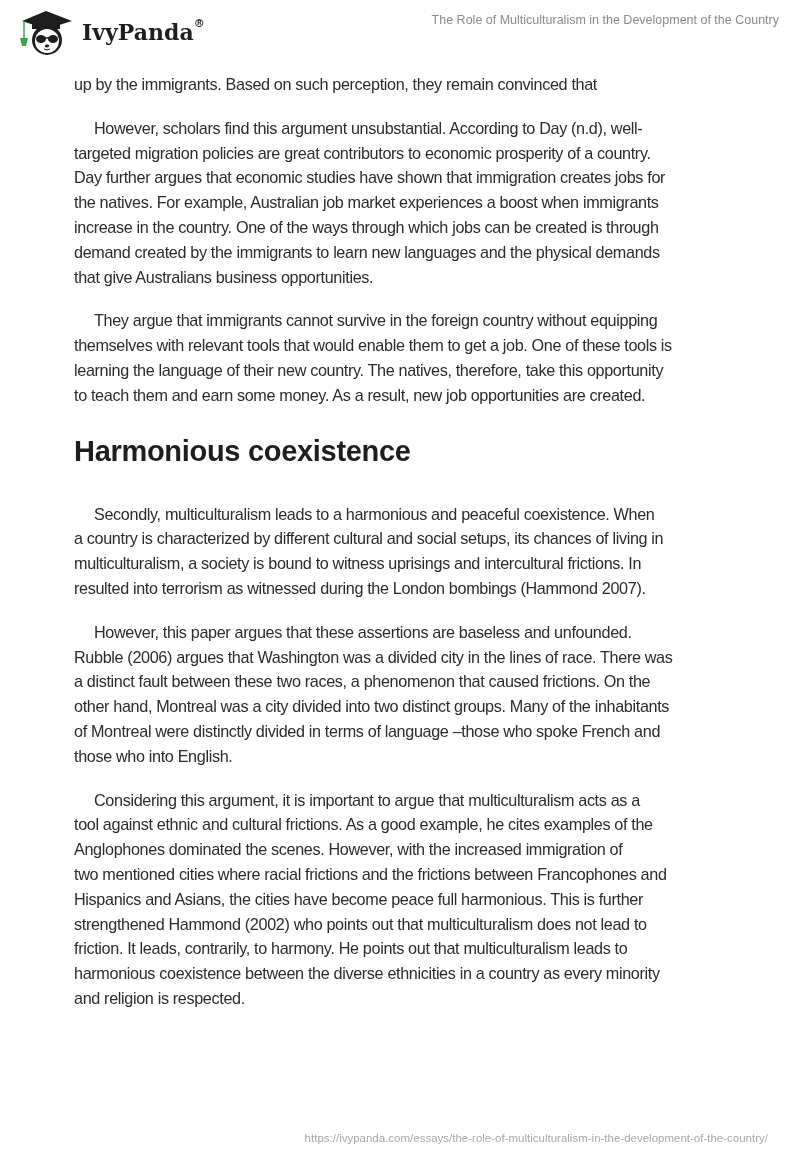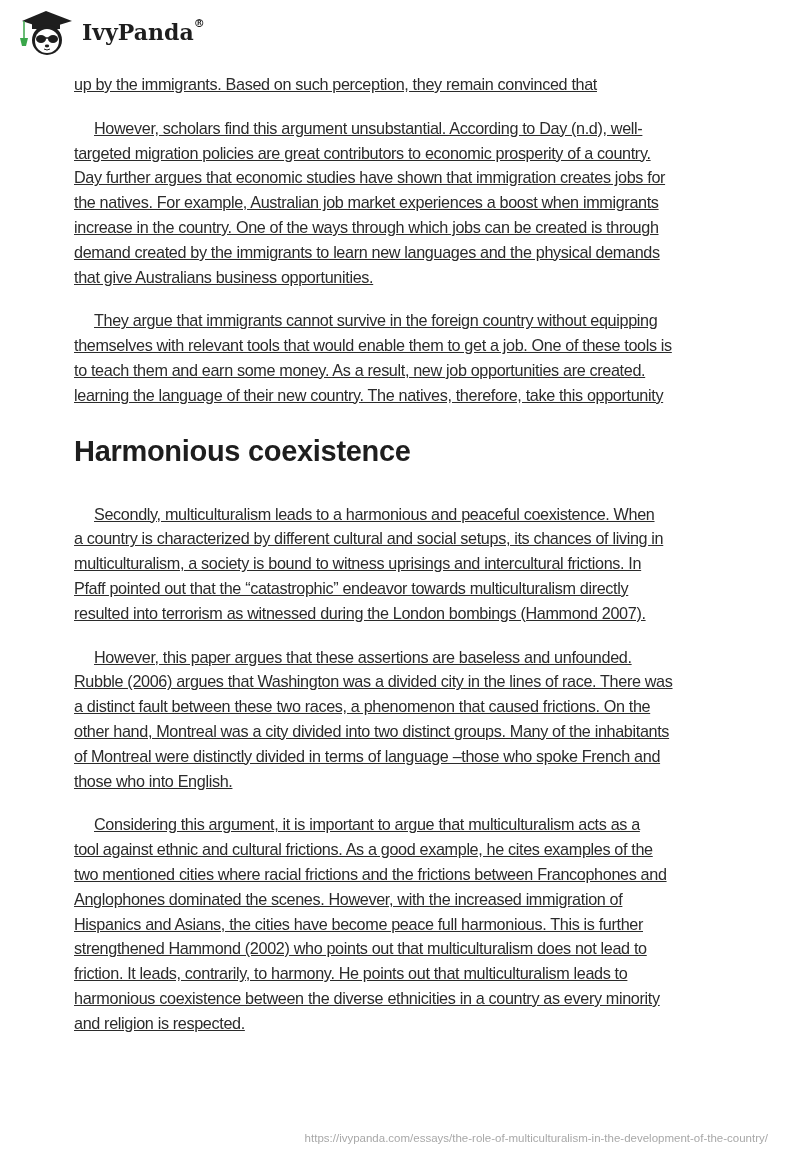--- a/index.html
+++ b/index.html
@@ -7,21 +7,21 @@
          font-family: "Liberation Sans", sans-serif; color: #2b2b2b; }
   .header { position: absolute; left: 0; top: 0; width: 800px; height: 60px; padding-left: 12px; }
   .logo { position: absolute; left: 18px; top: 8px; display: flex; align-items: center; }
   .logo svg { display: block; }
   .brand { font-family: "DejaVu Serif", serif; font-weight: bold; font-size: 22px; color: #1e1e1e;
            margin-left: 8px; letter-spacing: 0px; }
   .brand sup { font-size: 11px; vertical-align: top; position: relative; top: -2px; }
   .doc-title { position: absolute; right: 33px; top: 13px; font-size: 12.5px; color: #8a8a8a; }
   .content { position: absolute; left: 74px; top: 72px; width: 660px; }
   .line { font-size: 16.2px; line-height: 24.8px; white-space: nowrap; letter-spacing: -0.35px; }
-  .para { margin: 0 0 19px 0; text-decoration: underline; }
+  .para { margin: 0 0 19px 0; }
   .indent { padding-left: 20px; }
   h2 { font-size: 29px; font-weight: bold; color: #1e1e1e; margin: 26px 0 34px 0; letter-spacing: -0.3px; line-height: 34px; }
   .footer-url { position: absolute; right: 32px; top: 1132px; font-size: 11.5px; color: #a8a8a8; }
 </style>
 </head>
 <body>
 
 <div class="header">
   <div class="logo">
     <svg width="56" height="48" viewBox="0 0 56 48">
@@ -37,65 +37,65 @@
 
       <ellipse cx="23" cy="31" rx="5" ry="4" fill="#1e1e1e"></ellipse>
       <ellipse cx="35" cy="31" rx="5" ry="4" fill="#1e1e1e"></ellipse>
       <line x1="27" y1="30" x2="31" y2="30" stroke="#1e1e1e" stroke-width="1.5"></line>
 
       <ellipse cx="29" cy="38" rx="2.2" ry="1.4" fill="#1e1e1e"></ellipse>
       <path d="M26 41 Q29 43 32 41" stroke="#1e1e1e" stroke-width="1" fill="none"></path>
     </svg>
     <span class="brand"><span>IvyPanda</span><sup>®</sup></span>
   </div>
+  <div class="doc-title">The Role of Multiculturalism in the Development of the Country</div>
 </div>
 
 <div class="content">
   <div id="before">
       <div class="para">
         <div class="line">up by the immigrants. Based on such perception, they remain convinced that</div>
       </div>
       <div class="para">
         <div class="line indent">However, scholars find this argument unsubstantial. According to Day (n.d), well-</div>
         <div class="line">targeted migration policies are great contributors to economic prosperity of a country.</div>
         <div class="line">Day further argues that economic studies have shown that immigration creates jobs for</div>
         <div class="line">the natives. For example, Australian job market experiences a boost when immigrants</div>
         <div class="line">increase in the country. One of the ways through which jobs can be created is through</div>
         <div class="line">demand created by the immigrants to learn new languages and the physical demands</div>
         <div class="line">that give Australians business opportunities.</div>
       </div>
       <div class="para">
         <div class="line indent">They argue that immigrants cannot survive in the foreign country without equipping</div>
         <div class="line">themselves with relevant tools that would enable them to get a job. One of these tools is</div>
+        <div class="line">learning the language of their new country. The natives, therefore, take this opportunity</div>
         <div class="line">to teach them and earn some money. As a result, new job opportunities are created.</div>
-        <div class="line">learning the language of their new country. The natives, therefore, take this opportunity</div>
       </div>
     </div>
   <h2>Harmonious coexistence</h2>
   <div id="after">
       <div class="para">
         <div class="line indent">Secondly, multiculturalism leads to a harmonious and peaceful coexistence. When</div>
         <div class="line">a country is characterized by different cultural and social setups, its chances of living in</div>
         <div class="line">multiculturalism, a society is bound to witness uprisings and intercultural frictions. In</div>
-        <div class="line">Pfaff pointed out that the “catastrophic” endeavor towards multiculturalism directly</div>
         <div class="line">resulted into terrorism as witnessed during the London bombings (Hammond 2007).</div>
       </div>
       <div class="para">
         <div class="line indent">However, this paper argues that these assertions are baseless and unfounded.</div>
         <div class="line">Rubble (2006) argues that Washington was a divided city in the lines of race. There was</div>
         <div class="line">a distinct fault between these two races, a phenomenon that caused frictions. On the</div>
         <div class="line">other hand, Montreal was a city divided into two distinct groups. Many of the inhabitants</div>
         <div class="line">of Montreal were distinctly divided in terms of language –those who spoke French and</div>
         <div class="line">those who into English.</div>
       </div>
       <div class="para">
         <div class="line indent">Considering this argument, it is important to argue that multiculturalism acts as a</div>
         <div class="line">tool against ethnic and cultural frictions. As a good example, he cites examples of the</div>
+        <div class="line">Anglophones dominated the scenes. However, with the increased immigration of</div>
         <div class="line">two mentioned cities where racial frictions and the frictions between Francophones and</div>
-        <div class="line">Anglophones dominated the scenes. However, with the increased immigration of</div>
         <div class="line">Hispanics and Asians, the cities have become peace full harmonious. This is further</div>
         <div class="line">strengthened Hammond (2002) who points out that multiculturalism does not lead to</div>
         <div class="line">friction. It leads, contrarily, to harmony. He points out that multiculturalism leads to</div>
         <div class="line">harmonious coexistence between the diverse ethnicities in a country as every minority</div>
         <div class="line">and religion is respected.</div>
       </div>
     </div>
 </div>
 
 <div class="footer-url">https://ivypanda.com/essays/the-role-of-multiculturalism-in-the-development-of-the-country/</div>

